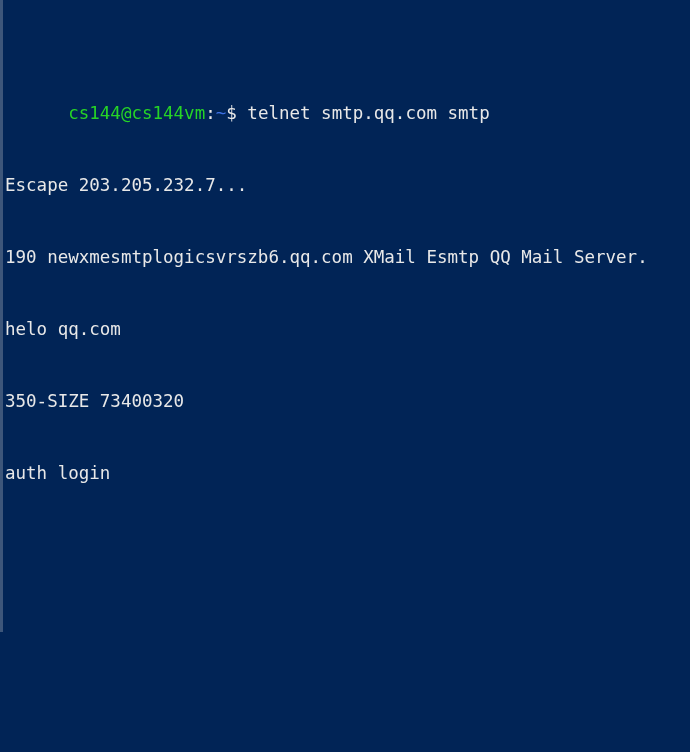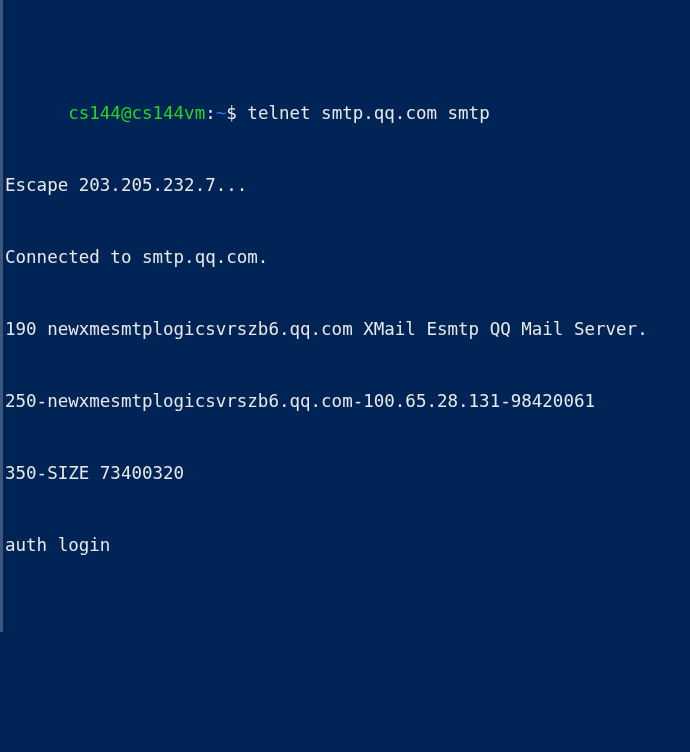--- a/index.html
+++ b/index.html
@@ -60,23 +60,22 @@
   <div id="left-edge"></div>
 
   <div id="screen">
 
     
     <div class="line">
       <span class="g">cs144@cs144vm</span><span class="w">:</span><span class="b">~</span><span class="w">$</span><span class="w"> telnet smtp.qq.com smtp</span>
     </div>
 
     <div class="line">Escape 203.205.232.7...</div>
-    <div class="line">Connected to smtp.qq.com.</div>
     <div class="line">190 newxmesmtplogicsvrszb6.qq.com XMail Esmtp QQ Mail Server.</div>
-    <div class="line">250-newxmesmtplogicsvrszb6.qq.com-100.65.28.131-98420061</div>
+    <div class="line">helo qq.com</div>
     <div class="line">350-SIZE 73400320</div>
     <div class="line">auth login</div>
 
     
 
     
 
     
 
     

